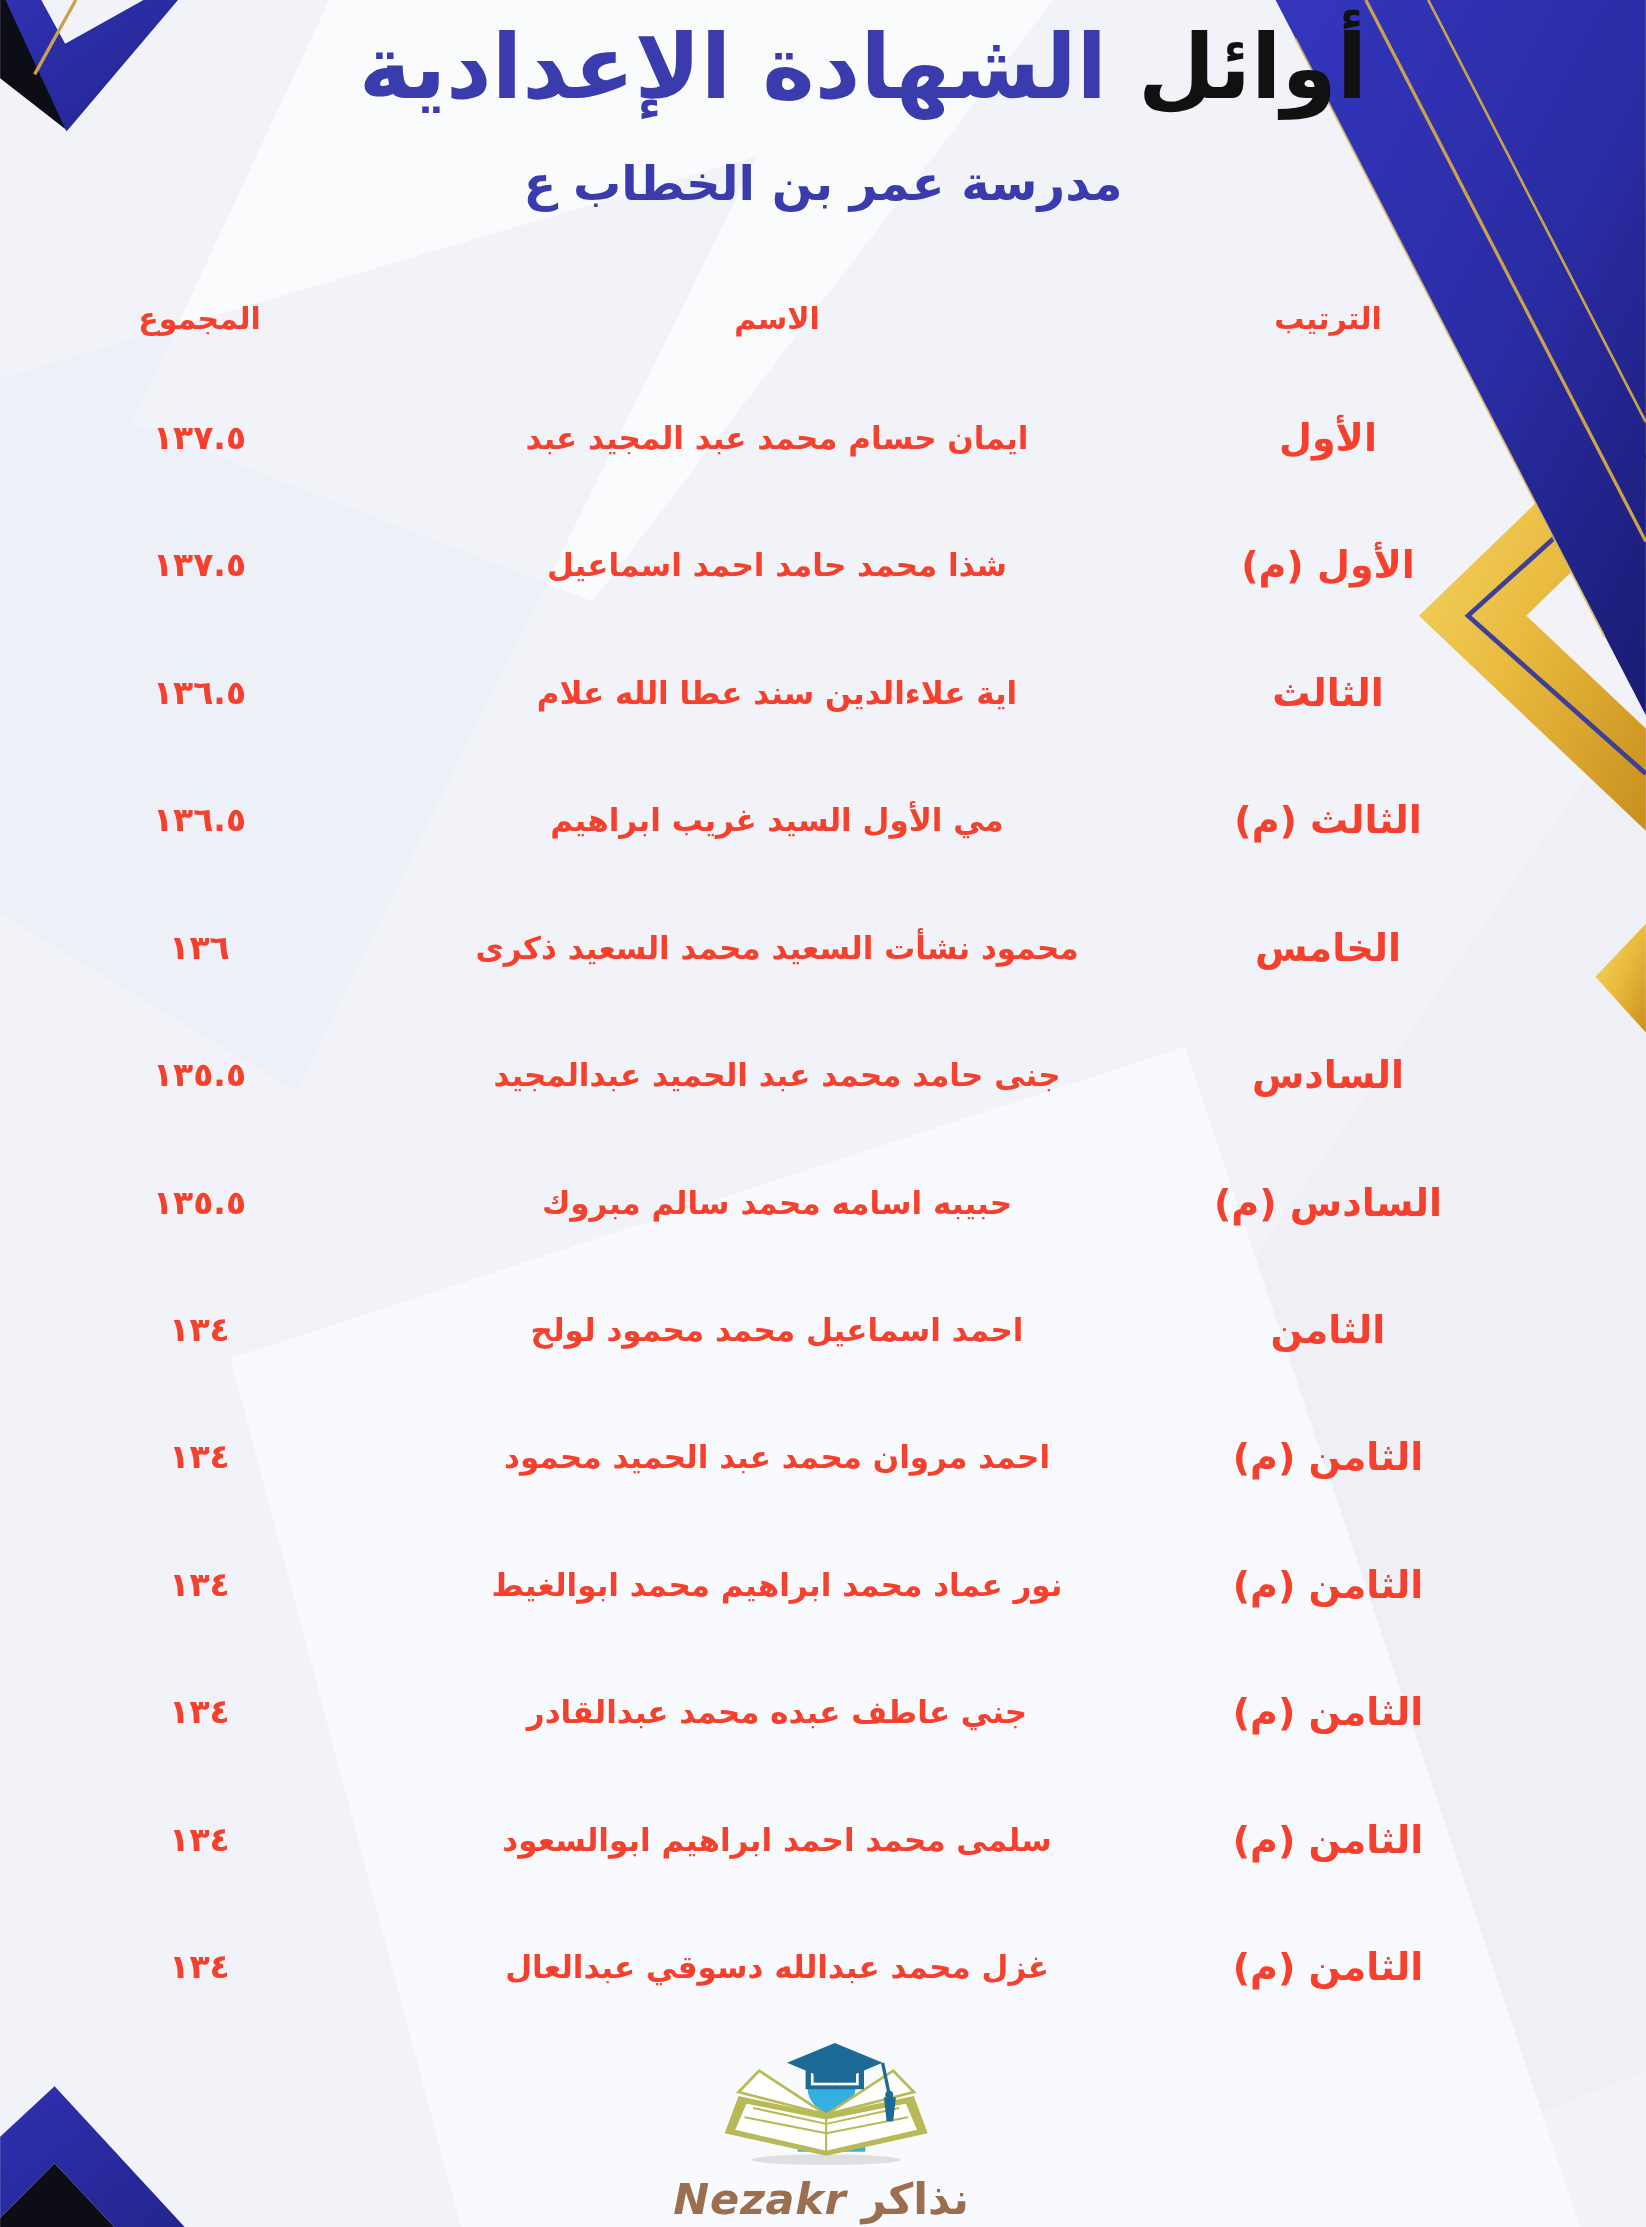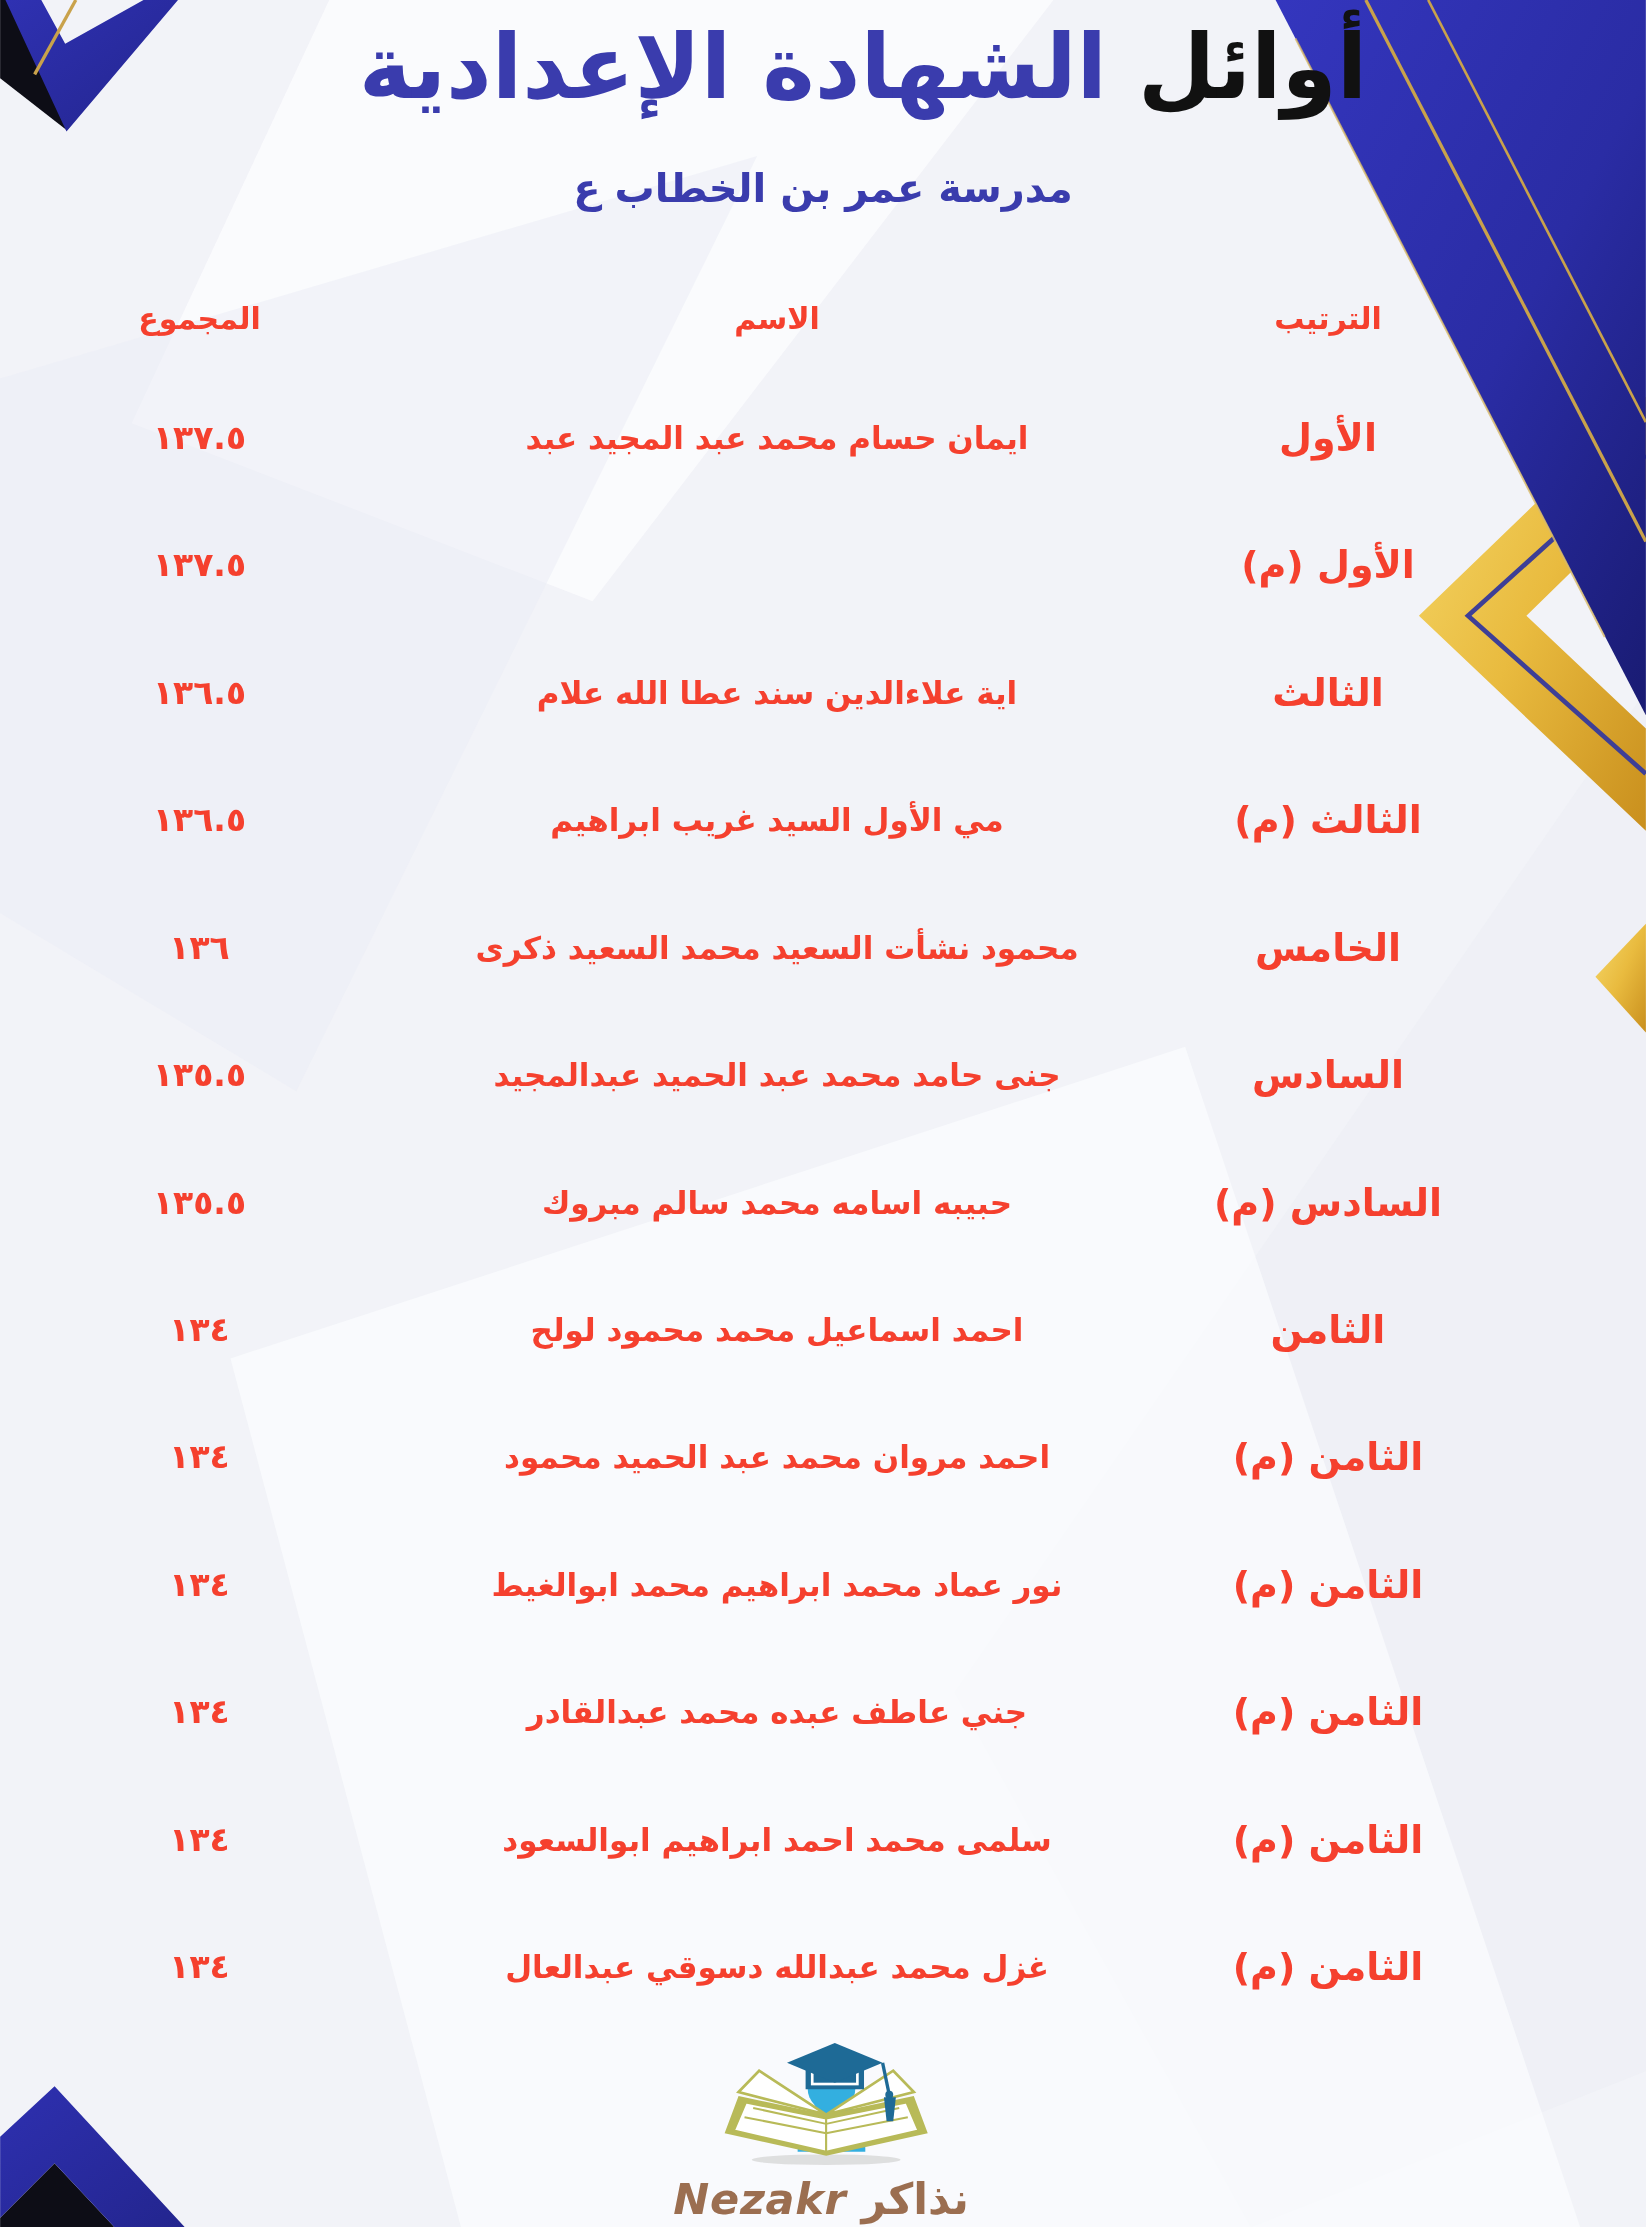--- a/index.html
+++ b/index.html
@@ -37,23 +37,23 @@
     position:absolute;top:14.6px;right:0;left:0;
     padding-left:80px;
     text-align:center;
     font-size:89px;font-weight:700;
     letter-spacing:0;
     white-space:nowrap;
   }
   .title .t-black{color:#111111;}
   .title .t-blue{color:var(--title-blue);}
   .subtitle{
-    position:absolute;top:165px;right:0;left:0;
-    text-align:center;
-    font-size:40px;font-weight:700;
+    position:absolute;top:155px;right:0;left:0;
+    text-align:center;
+    font-size:48px;font-weight:700;
     color:var(--title-blue);
     white-space:nowrap;
   }
 
   
   .thead .cell, .row .cell{
     position:absolute;
     font-weight:700;
     color:var(--accent-red);
     white-space:nowrap;
@@ -152,20 +152,21 @@
 
   <div id="rows">
     <div class="row" style="top: 395px;">
       <div class="cell rank">الأول</div>
       <div class="cell name">ايمان حسام محمد عبد المجيد عبد</div>
       <div class="cell total">١٣٧.٥</div>
     </div>
 
     <div class="row" style="top: 522px;">
       <div class="cell rank">الأول (م)</div>
+      <div class="cell name">شذا محمد حامد احمد اسماعيل</div>
       <div class="cell total">١٣٧.٥</div>
     </div>
 
     <div class="row" style="top: 650px;">
       <div class="cell rank">الثالث</div>
       <div class="cell name">اية علاءالدين سند عطا الله علام</div>
       <div class="cell total">١٣٦.٥</div>
     </div>
 
     <div class="row" style="top: 777px;">

